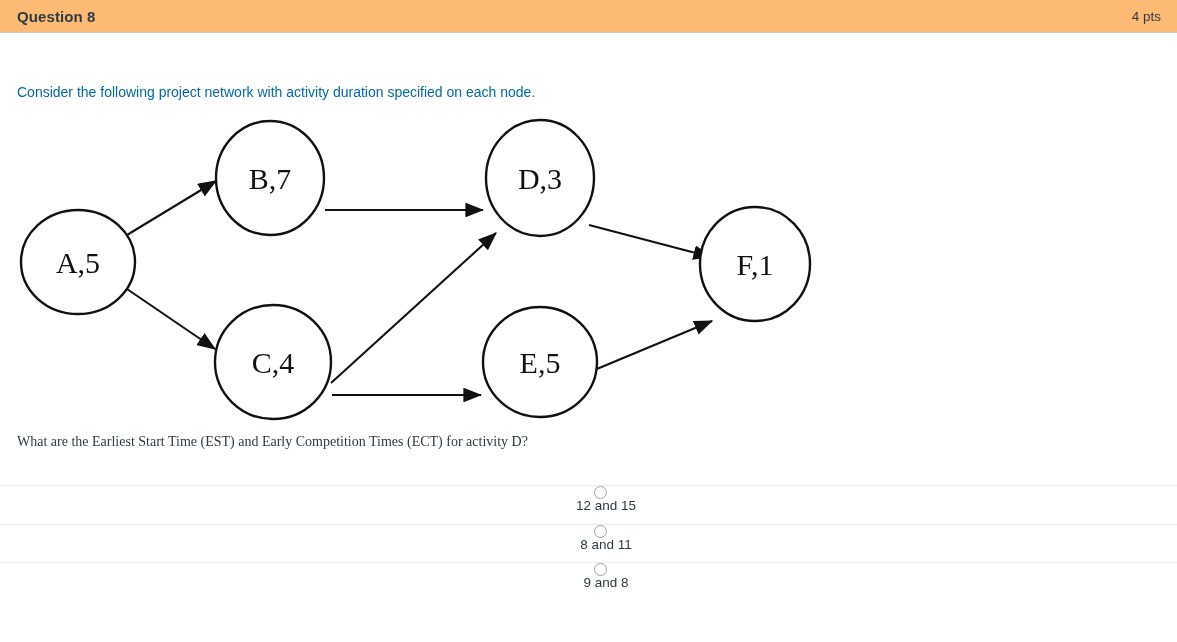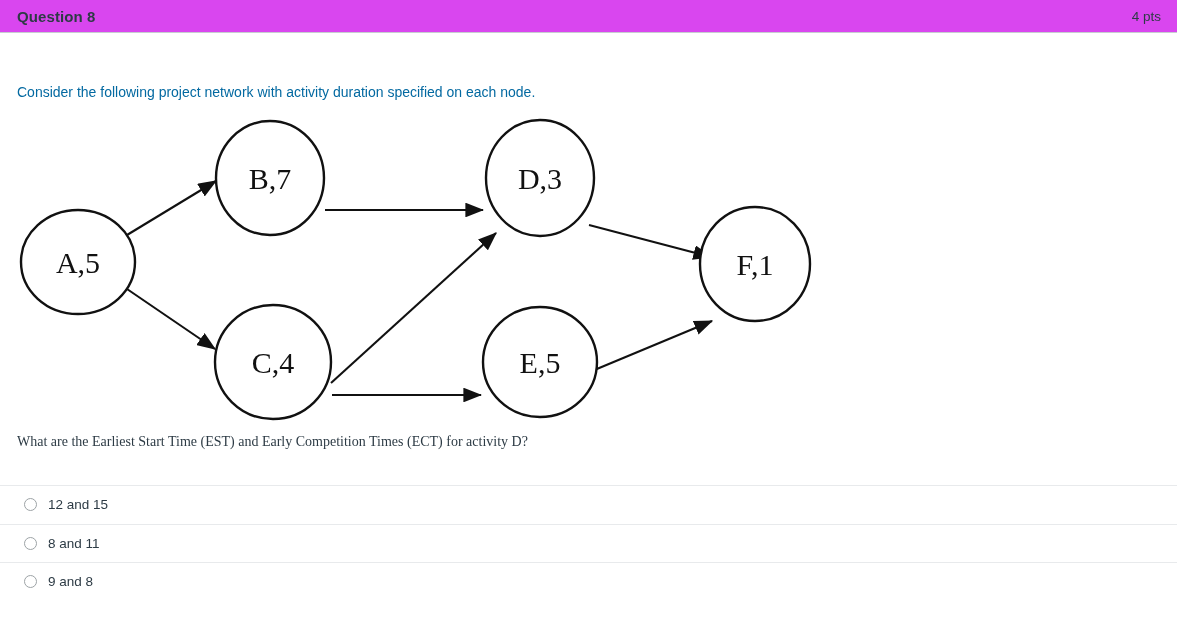--- a/index.html
+++ b/index.html
@@ -12,21 +12,21 @@
     background: #ffffff;
     font-family: "Liberation Sans", sans-serif;
     color: #2d3b45;
     overflow: hidden;
   }
 
   
   .question-header {
     position: relative;
     height: 33px;
-    background: #d946ef;
+    background: #fdba74;
     border-bottom: 1px solid #c7cdd1;
     display: flex;
     align-items: center;
     justify-content: space-between;
     padding: 0 16px 0 17px;
     box-sizing: border-box;
   }
   .question-title {
     font-size: 15px;
     font-weight: bold;
@@ -91,20 +91,21 @@
     top: 452px;
     width: 1177px;
   }
   .answer-row {
     height: 38.5px;
     border-top: 1px solid #e8eaec;
     display: flex;
     align-items: center;
     padding-left: 24px;
     box-sizing: border-box;
+    flex-direction: column;
   }
   .answer-row:last-child {
     border-bottom: none;
   }
   .radio {
     width: 13px;
     height: 13px;
     border: 1px solid #9da3a6;
     border-radius: 50%;
     background: #ffffff;

